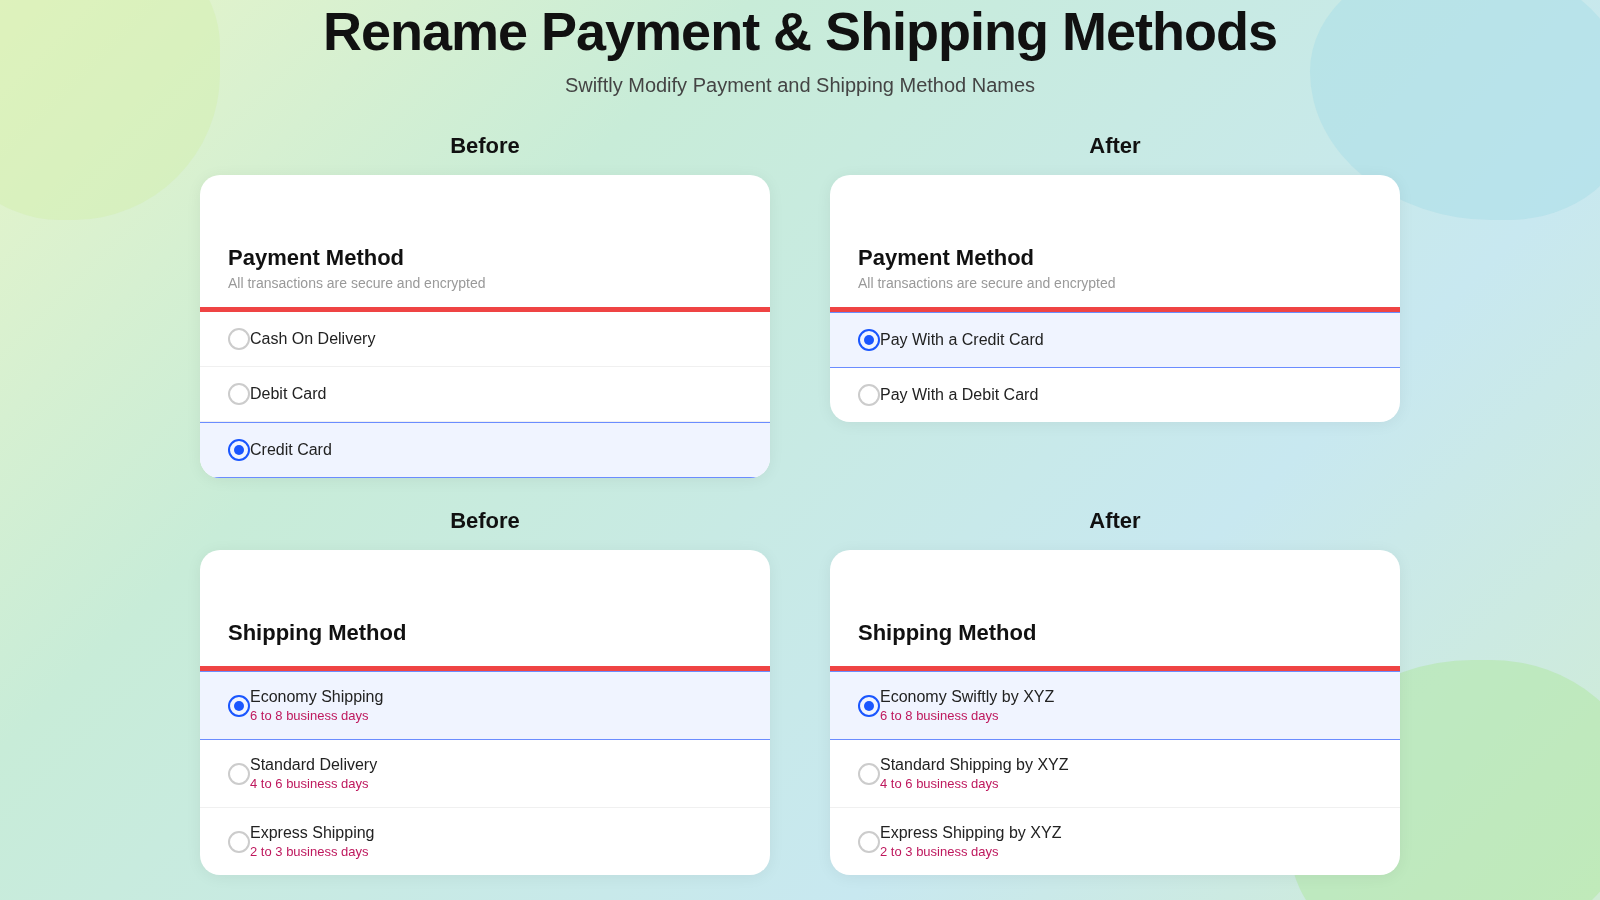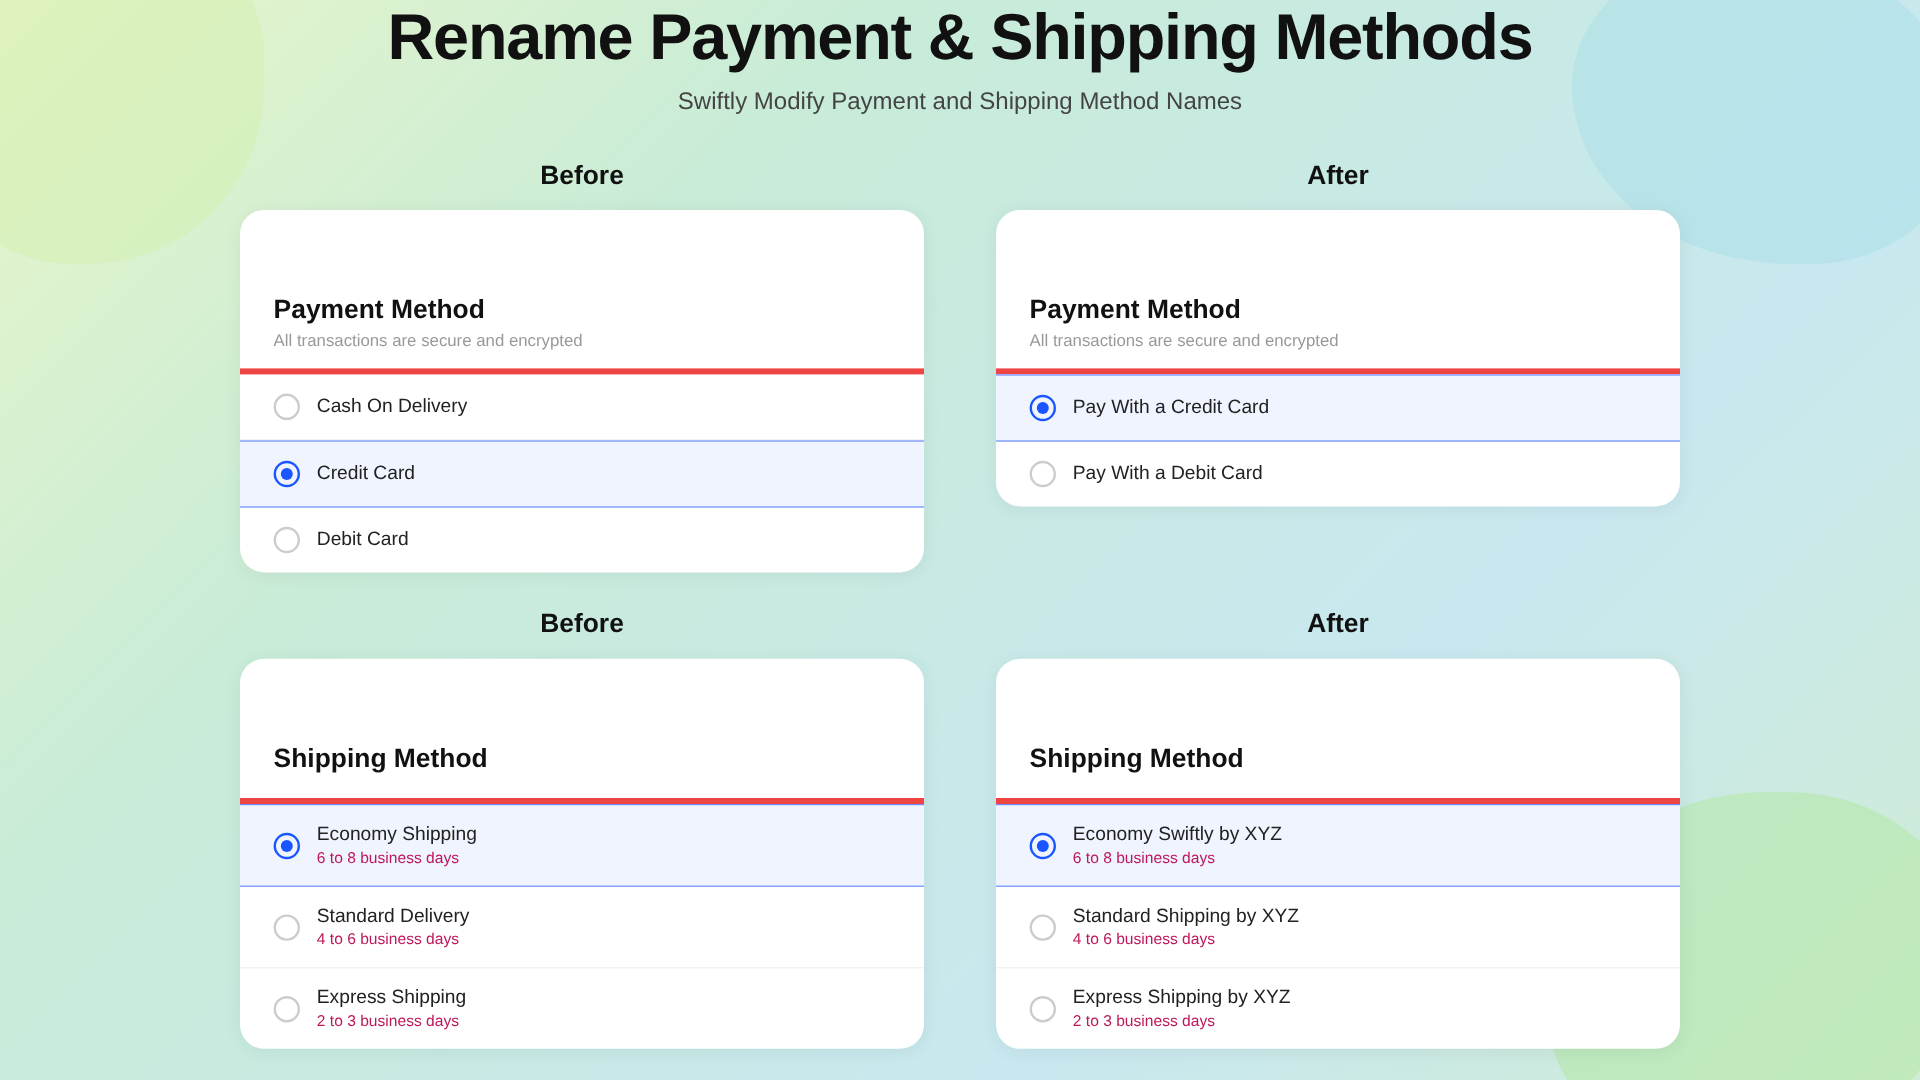--- a/index.html
+++ b/index.html
@@ -106,21 +106,20 @@
     .card-header-subtitle {
       font-size: 14px;
       color: #999;
     }
 
     .radio-item {
       display: flex;
       align-items: center;
       padding: 16px 28px;
       border-bottom: 1px solid #f0f0f0;
-      gap: 14px;
     }
 
     .radio-item:last-child {
       border-bottom: none;
     }
 
     .radio-item.selected {
       background: #f0f4ff;
       border-top: 1.5px solid #6b8cff;
       border-bottom: 1.5px solid #6b8cff;
@@ -191,27 +190,27 @@
       <div class="column-label">Before</div>
       <div class="card">
         <div class="card-header">
           <div class="card-header-title">Payment Method</div>
           <div class="card-header-subtitle">All transactions are secure and encrypted</div>
         </div>
         <div class="radio-item">
           <div class="radio-circle"></div>
           <span class="radio-label">Cash On Delivery</span>
         </div>
+        <div class="radio-item">
+          <div class="radio-circle"></div>
+          <span class="radio-label">Debit Card</span>
+        </div>
         <div class="radio-item selected">
           <div class="radio-circle checked"></div>
           <span class="radio-label">Credit Card</span>
-        </div>
-        <div class="radio-item">
-          <div class="radio-circle"></div>
-          <span class="radio-label">Debit Card</span>
         </div>
       </div>
     </div>
 
     <div class="column">
       <div class="column-label">After</div>
       <div class="card">
         <div class="card-header">
           <div class="card-header-title">Payment Method</div>
           <div class="card-header-subtitle">All transactions are secure and encrypted</div>

